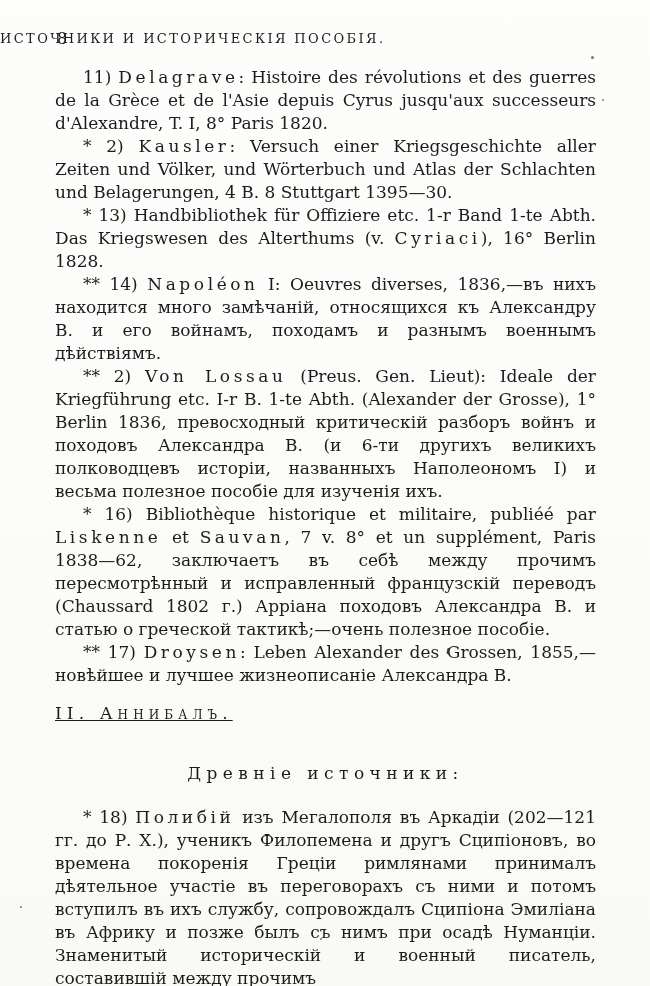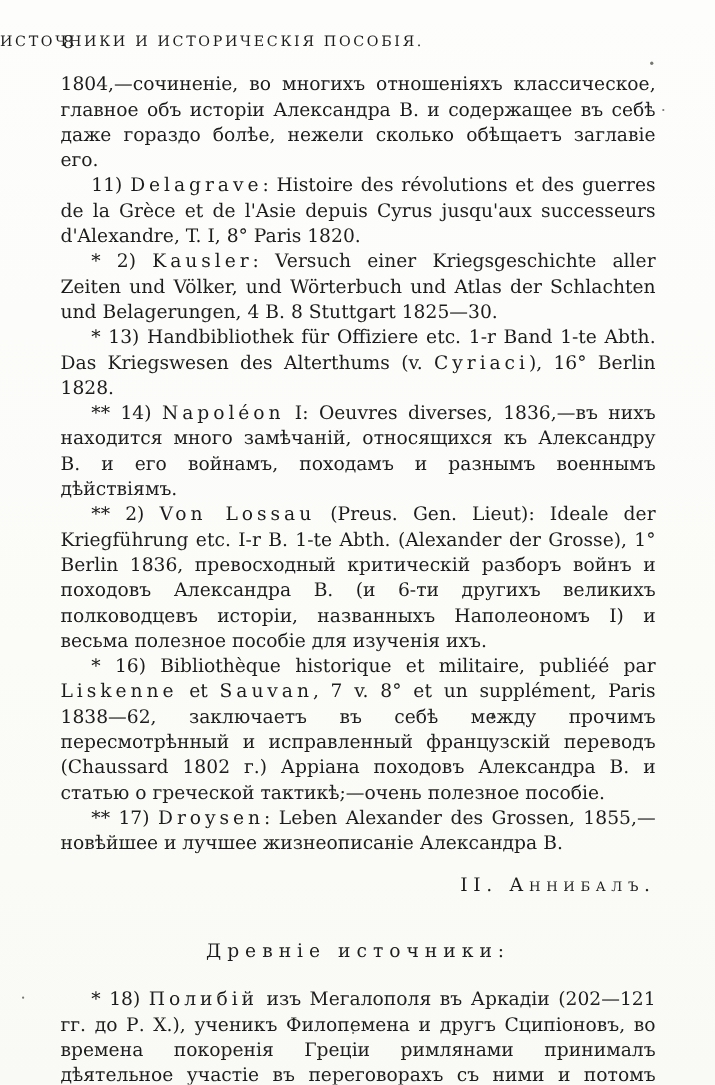--- a/index.html
+++ b/index.html
@@ -30,24 +30,25 @@
     position: absolute; top: 66px; left: 55px;
     width: 541px;
     font-size: 17px;
     line-height: 23px;
     text-align: justify;
   }
   p { margin: 0; }
   p.entry { text-indent: 28px; }
   .sp { letter-spacing: 0.21em; }
   .section-heading {
-    text-align: right; text-indent: 0;
+    text-align: left; text-indent: 0;
     font-variant: small-caps;
     letter-spacing: 0.30em;
     margin-top: 15px;
+    text-decoration: underline;
   }
   .subheading {
     text-align: center; text-indent: 0;
     letter-spacing: 0.32em;
     margin-top: 37px;
     margin-bottom: 21px;
   }
   .speck {
     position: absolute;
     background: #777772;
@@ -64,25 +65,24 @@
 </head>
 <body>
 
 <div class="page">
 
   <div class="page-number">8</div>
   <div class="running-head">ИСТОЧНИКИ И ИСТОРИЧЕСКІЯ ПОСОБІЯ.</div>
 
   <div class="text-block">
 
-    <p>1804,—сочиненіе, во многихъ отношеніяхъ классическое, главное объ исторіи Александра В. и содержащее въ себѣ даже гораздо болѣе, нежели сколько обѣщаетъ заглавіе его.</p>
 
     <p class="entry"><span>11) </span><span class="sp">Delagrave</span><span>: Histoire des révolutions et des guerres de la Grèce et de l'Asie depuis Cyrus jusqu'aux successeurs d'Alexandre, T. I, 8° Paris 1820.</span></p>
 
-    <p class="entry"><span>* 2) </span><span class="sp">Kausler</span><span>: Versuch einer Kriegsgeschichte aller Zeiten und Völker, und Wörterbuch und Atlas der Schlachten und Belagerungen, 4 B. 8 Stuttgart 1825—30.</span></p>
+    <p class="entry"><span>* 2) </span><span class="sp">Kausler</span><span>: Versuch einer Kriegsgeschichte aller Zeiten und Völker, und Wörterbuch und Atlas der Schlachten und Belagerungen, 4 B. 8 Stuttgart 1395—30.</span></p>
 
     <p class="entry"><span>* 13) Handbibliothek für Offiziere etc. 1-r Band 1-te Abth. Das Kriegswesen des Alterthums (v. </span><span class="sp">Cyriaci</span><span>), 16° Berlin 1828.</span></p>
 
     <p class="entry"><span>** 14) </span><span class="sp">Napoléon</span><span> I: Oeuvres diverses, 1836,—въ нихъ находится много замѣчаній, относящихся къ Александру В. и его войнамъ, походамъ и разнымъ военнымъ дѣйствіямъ.</span></p>
 
     <p class="entry"><span>** 2) </span><span class="sp">Von Lossau</span><span> (Preus. Gen. Lieut): Ideale der Kriegführung etc. I-r B. 1-te Abth. (Alexander der Grosse), 1° Berlin 1836, превосходный критическій разборъ войнъ и походовъ Александра В. (и 6-ти другихъ великихъ полководцевъ исторіи, названныхъ Наполеономъ I) и весьма полезное пособіе для изученія ихъ.</span></p>
 
     <p class="entry"><span>* 16) Bibliothèque historique et militaire, publiéé par </span><span class="sp">Liskenne</span><span> et </span><span class="sp">Sauvan</span><span>, 7 v. 8° et un supplément, Paris 1838—62, заключаетъ въ себѣ между прочимъ пересмотрѣнный и исправленный французскій переводъ (Chaussard 1802 г.) Арріана походовъ Александра В. и статью о греческой тактикѣ;—очень полезное пособіе.</span></p>
 
     <p class="entry"><span>** 17) </span><span class="sp">Droysen</span><span>: Leben Alexander des Grossen, 1855,—новѣйшее и лучшее жизнеописаніе Александра В.</span></p>

